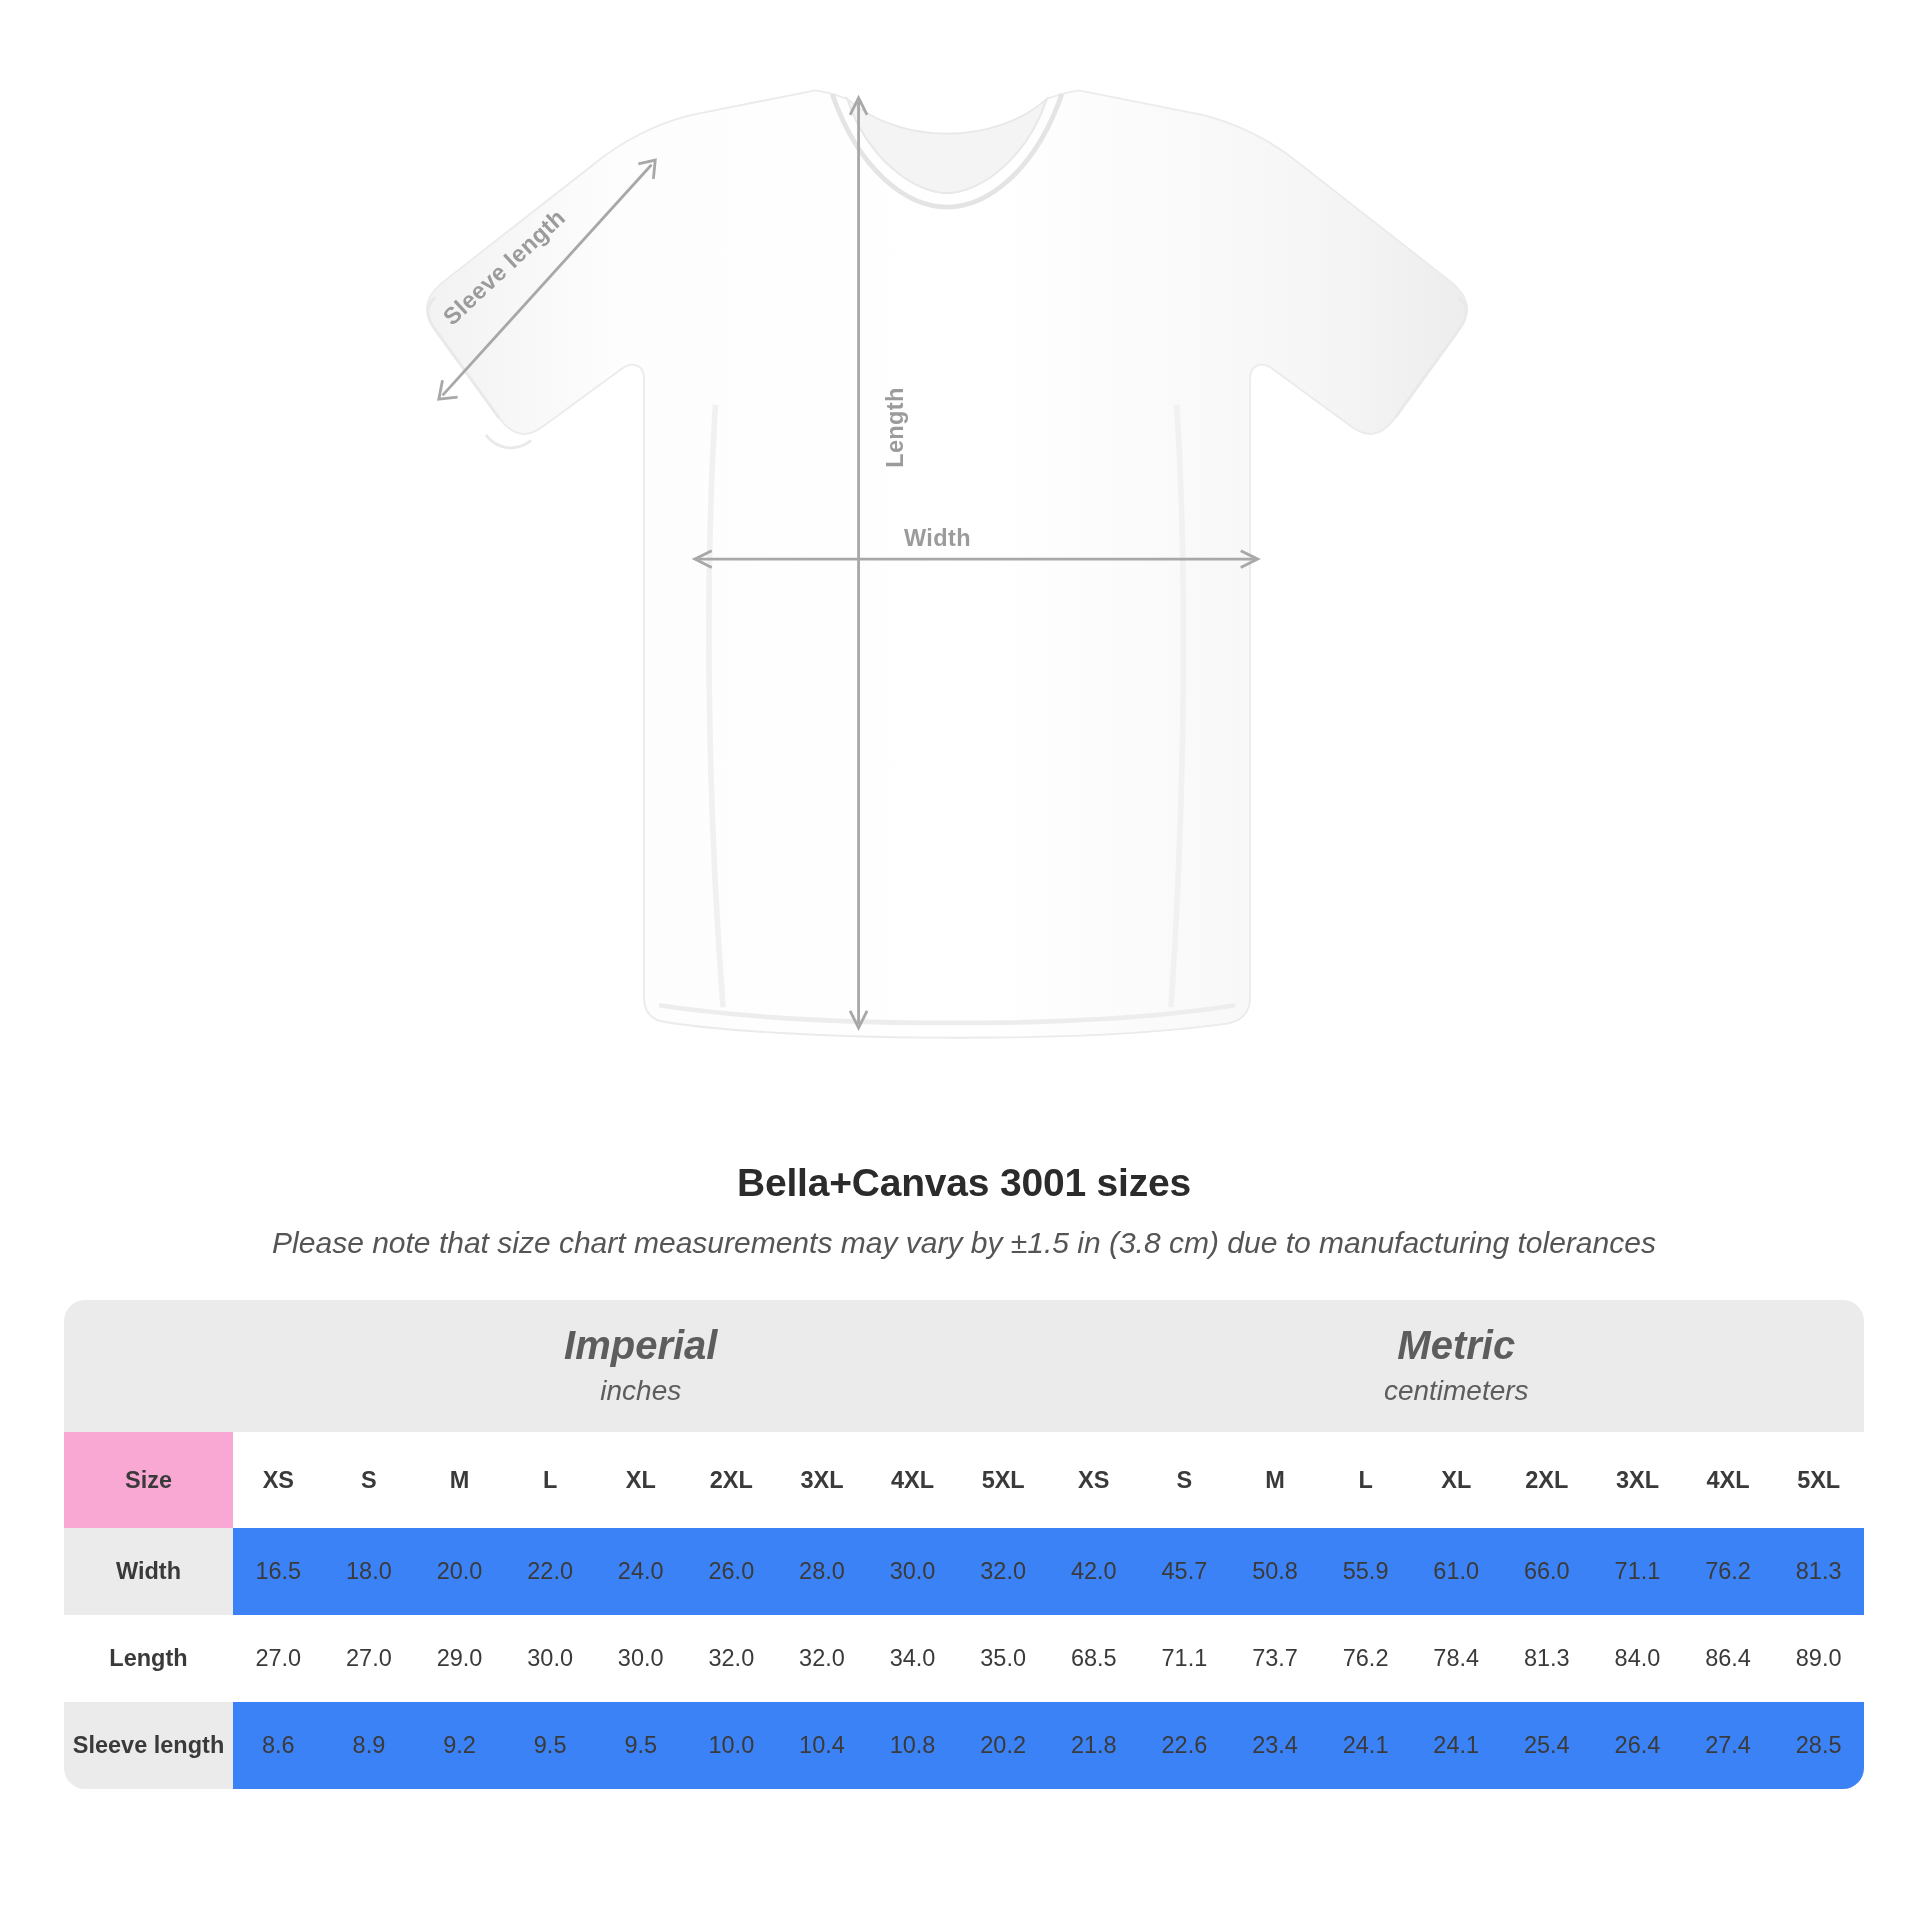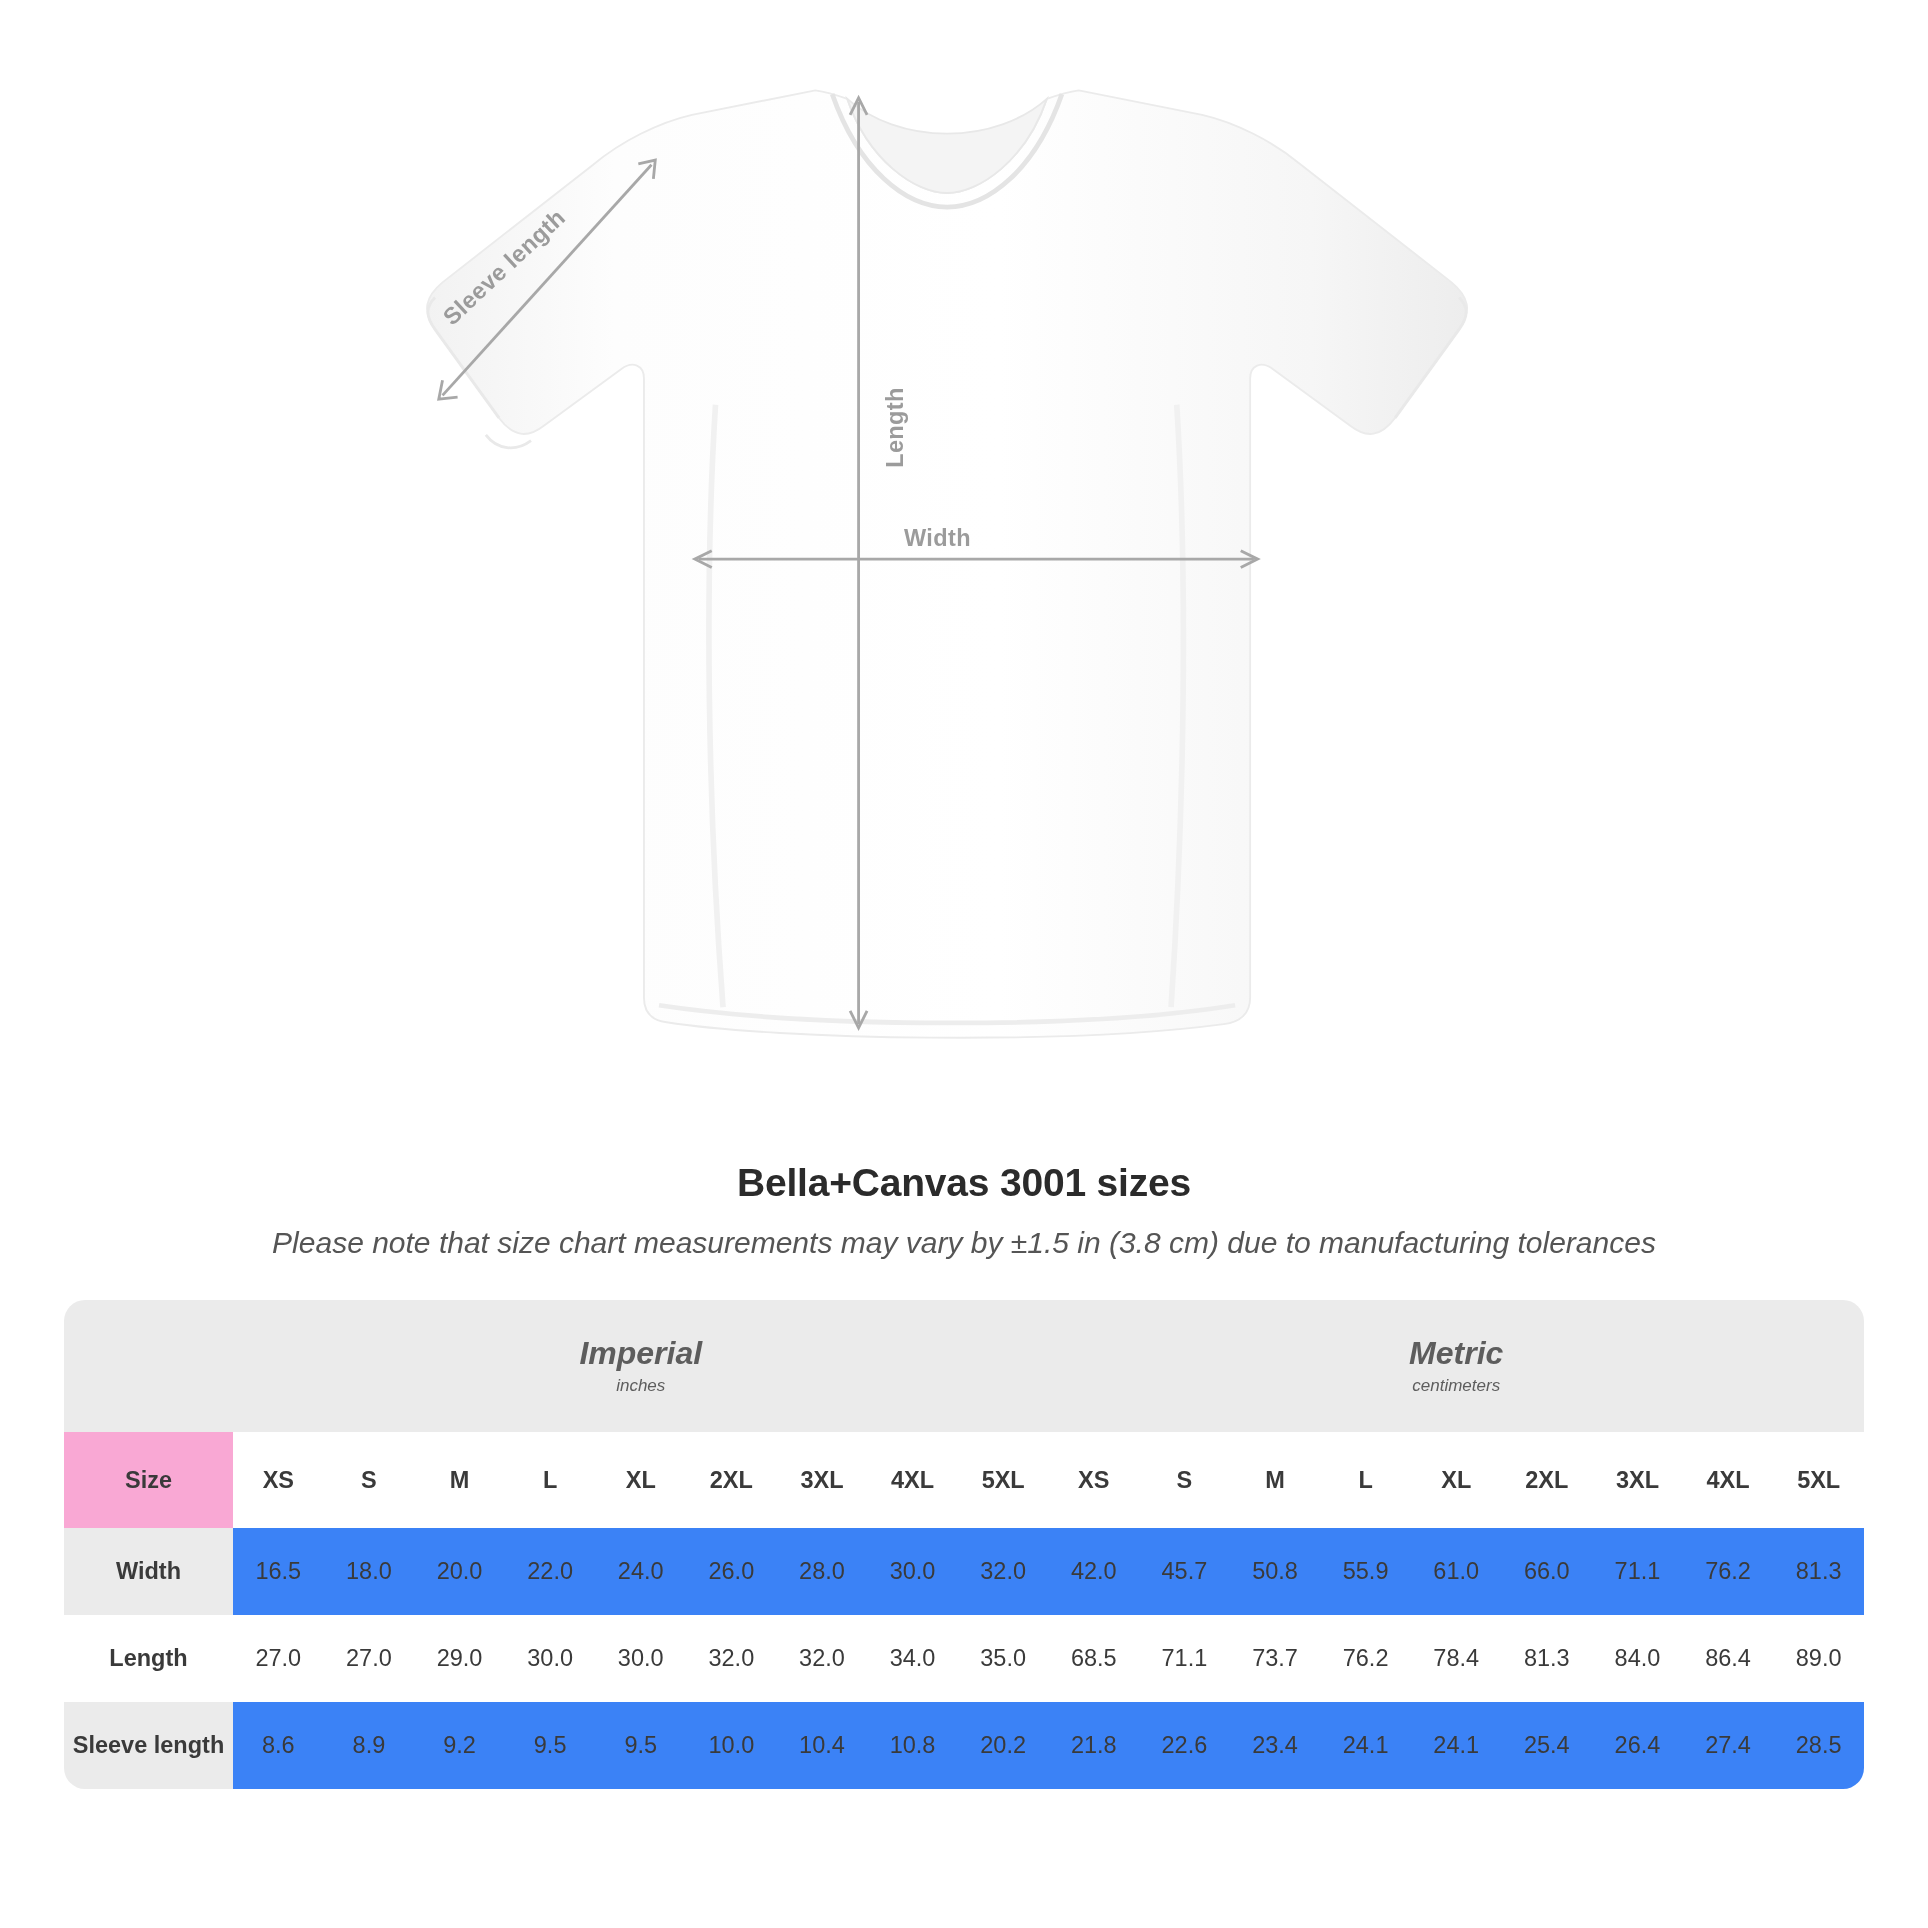--- a/index.html
+++ b/index.html
@@ -92,28 +92,28 @@
     font-size: 23.5px;
     color: #3a3a3a;
     border: none;
   }
   .unit-head td {
     background: #ebebeb;
     height: 132px;
     padding: 0;
   }
   .unit-title {
-    font-size: 32px;
+    font-size: 40px;
     font-style: italic;
     font-weight: bold;
     color: #5d5d5d;
     line-height: 1.25;
   }
   .unit-sub {
-    font-size: 17px;
+    font-size: 28px;
     font-style: italic;
     color: #5d5d5d;
     line-height: 1.5;
   }
   .corner-cell {
     background: #ebebeb;
   }
   .head-row td {
     height: 94px;
     font-weight: bold;

